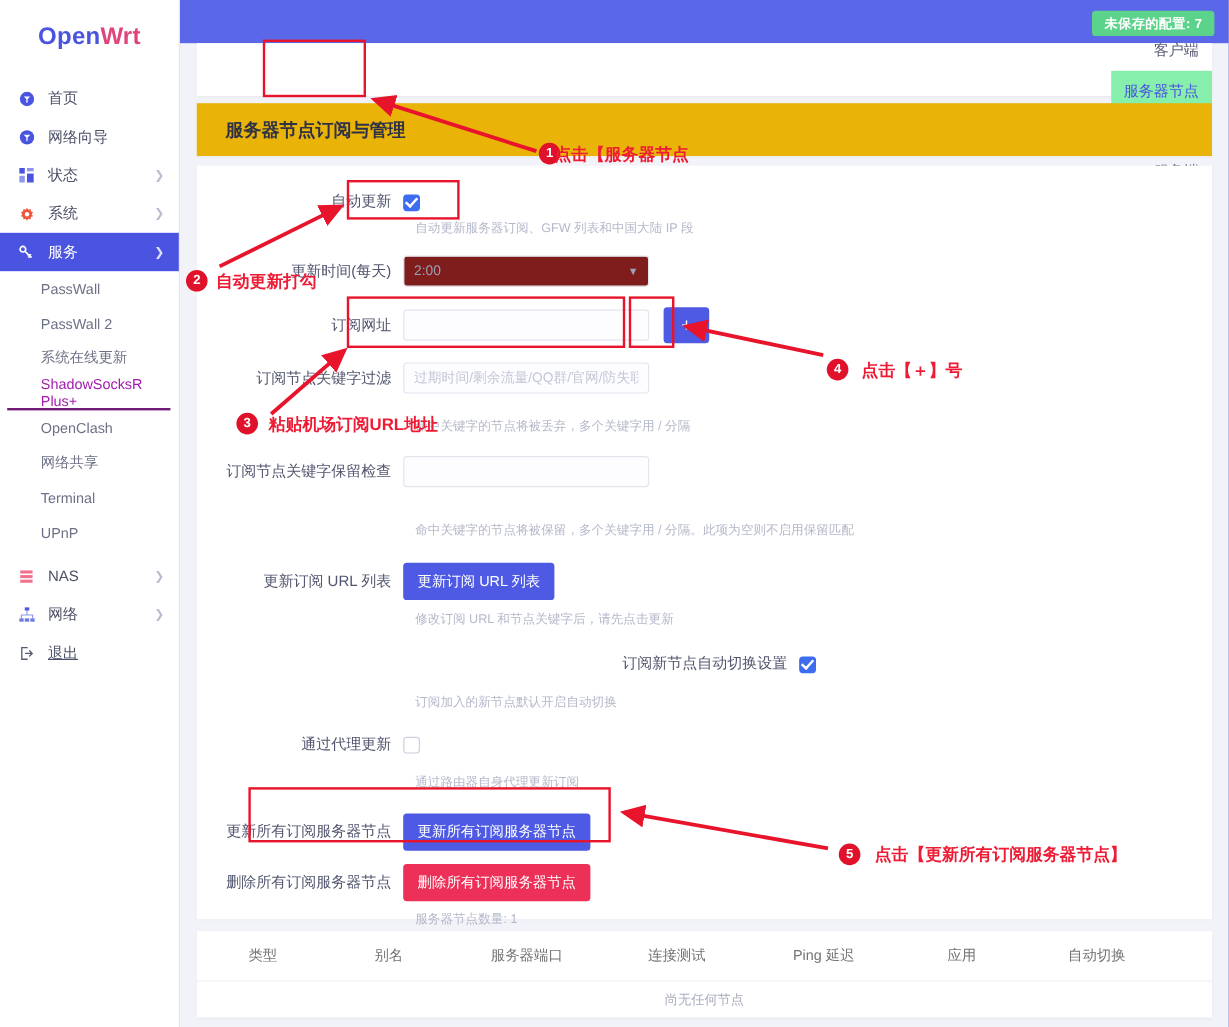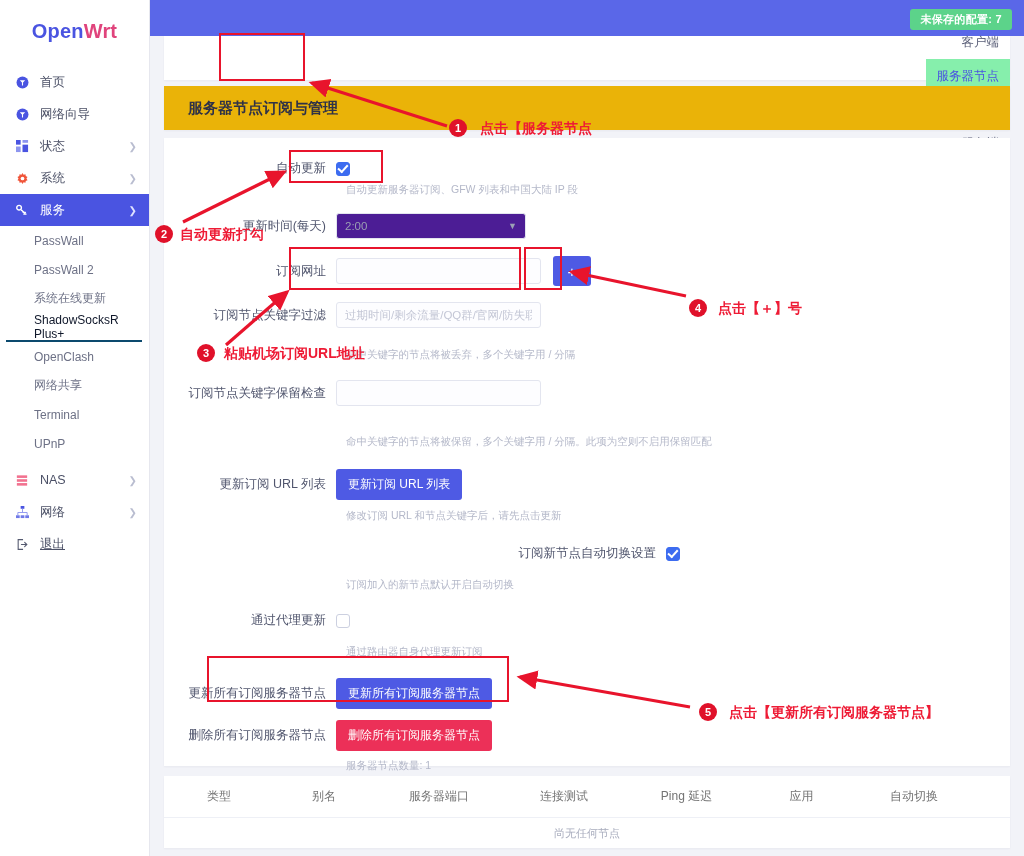--- a/index.html
+++ b/index.html
@@ -29,21 +29,21 @@
   }
   .nav-item .ico { width: 20px; display: inline-flex; align-items: center; justify-content: center; margin-right: 8px; }
   .nav-item .label { flex: 1; }
   .nav-item .chev { font-size: 10px; color: #b9bdd0; }
   .nav-item.active { background: #4a54e1; color: #fff; }
   .nav-item.active .chev { color: #dfe2ff; }
   .subnav-item {
     height: 29px; display: flex; align-items: center;
     padding-left: 34px; font-size: 12px; color: #6d7186; cursor: pointer;
   }
-  .subnav-item.selected { color: #0f172a; border-bottom: 2px solid #0c4a6e; width: 136px; margin-left: 6px; padding-left: 28px; justify-content: center; }
+  .subnav-item.selected { color: #a21caf; border-bottom: 2px solid #701a75; width: 136px; margin-left: 6px; padding-left: 28px; justify-content: center; }
 
   
   #topbar {
     position: absolute; left: 150px; top: 0; right: 0; height: 36px;
     background: #5a67e8;
   }
   #unsaved-badge {
     position: absolute; right: 12px; top: 9px;
     background: #5cd38a; color: #ffffff; font-size: 11px;
     padding: 3px 10px; border-radius: 3px; font-weight: bold;
@@ -99,22 +99,22 @@
     width: 14px; height: 14px; border-radius: 3px; border: 1px solid #ccd0e0;
     background: #fff; display: inline-flex; align-items: center; justify-content: center;
     cursor: pointer;
   }
   .chk.on { background: #3d6cf0; border-color: #3d6cf0; }
   .chk.on::after {
     content: ""; width: 4px; height: 8px; border: solid #fff;
     border-width: 0 2px 2px 0; transform: rotate(42deg) translate(-1px,-1px);
   }
   .fselect {
-    width: 190px; height: 26px; border: 1px solid #e3e5ef; border-radius: 3px;
-    background: #4c1d95; font-size: 11.5px; color: #9b9fb3;
+    width: 205px; height: 26px; border: 1px solid #e3e5ef; border-radius: 3px;
+    background: #7f1d1d; font-size: 11.5px; color: #9b9fb3;
     padding: 0 8px; display: flex; align-items: center; justify-content: space-between;
     cursor: pointer;
   }
   .fselect .cv { font-size: 9px; color: #9ba0b5; }
   .btn {
     border: none; border-radius: 3px; color: #fff; font-size: 12px;
     padding: 7px 12px; cursor: pointer; font-family: inherit;
   }
   .btn-primary { background: #4e5ae4; }
   .btn-danger { background: #ec3058; }
@@ -390,21 +390,21 @@
     <line x1="183" y1="222" x2="284" y2="172" stroke="#e8142c" stroke-width="3.2" marker-end="url(#ah)"></line>
 
     <line x1="226" y1="345" x2="287" y2="292" stroke="#e8142c" stroke-width="3.2" marker-end="url(#ah)"></line>
 
     <line x1="686" y1="296" x2="572" y2="272" stroke="#e8142c" stroke-width="3.2" marker-end="url(#ah)"></line>
 
     <line x1="690" y1="707" x2="520" y2="677" stroke="#e8142c" stroke-width="3.2" marker-end="url(#ah)"></line>
   </svg>
 
   <div class="badge" style="left:449px;top:119px;">1</div>
-  <div class="atext" style="left:480px;top:120px;">点击【服务器节点</div>
+  <div class="atext" style="left:462px;top:120px;">点击【服务器节点</div>
 
   <div class="badge" style="left:155px;top:225px;">2</div>
   <div class="atext" style="left:180px;top:226px;">自动更新打勾</div>
 
   <div class="badge" style="left:197px;top:344px;">3</div>
   <div class="atext" style="left:224px;top:345px;">粘贴机场订阅URL地址</div>
 
   <div class="badge" style="left:689px;top:299px;">4</div>
   <div class="atext" style="left:718px;top:300px;">点击【＋】号</div>
 

